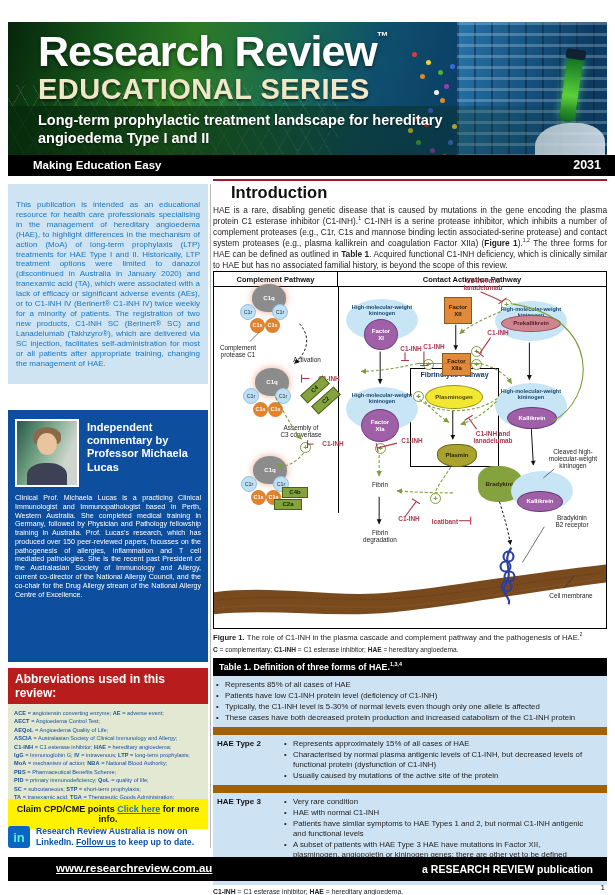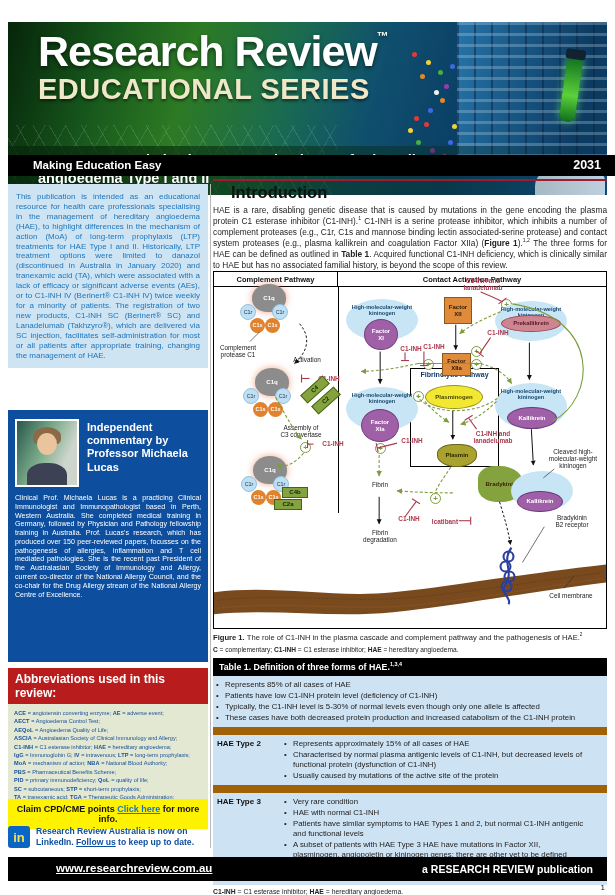--- a/index.html
+++ b/index.html
@@ -1,21 +1,21 @@
 <!DOCTYPE html>
 <html><head>
 <meta charset="utf-8">
 <style>
   html,body{margin:0;padding:0;background:#e9e9e9;}
   .page{position:relative;width:615px;height:895px;background:#fff;margin:0 auto;
         font-family:"Liberation Sans",sans-serif;overflow:hidden;}
   sup{font-size:.62em;vertical-align:super;line-height:0;}
 
   
-  .banner{position:absolute;left:8px;top:22px;width:599px;height:173px;overflow:hidden;
+  .banner{position:absolute;left:8px;top:22px;width:599px;height:133px;overflow:hidden;
     background:linear-gradient(105deg,#06250a 0%,#17571c 16%,#2d7a24 30%,#1a6b50 46%,#0f4f6e 60%,#0b3f66 74%,#0d4a78 100%);}
   .gel{position:absolute;right:0;top:0;width:150px;height:133px;
     background:linear-gradient(100deg,#2a7ab0,#0d3a60 80%);opacity:.9;}
   .gel:before{content:"";position:absolute;inset:0;
     background:repeating-linear-gradient(180deg,rgba(220,240,255,.28) 0 3px,transparent 3px 11px),
                repeating-linear-gradient(90deg,rgba(10,30,60,.5) 0 2px,transparent 2px 17px);}
   .tube{position:absolute;right:28px;top:34px;width:16px;height:66px;background:linear-gradient(#0f6d1f,#5bd13a 60%,#0f6d1f);
     border-radius:7px;transform:rotate(8deg);box-shadow:0 0 8px rgba(120,255,120,.6);}
   .tube:before{content:"";position:absolute;left:-2px;top:-7px;width:20px;height:10px;background:#123;border-radius:3px;}
   .glove{position:absolute;right:2px;bottom:-14px;width:70px;height:46px;background:#dfe9f2;border-radius:50% 40% 10% 10%;opacity:.85;}
@@ -36,40 +36,40 @@
     background:linear-gradient(90deg,rgba(6,40,12,.78),rgba(6,40,12,.40) 65%,transparent);}
   .subtitle{color:#fff;font-size:14.5px;font-weight:bold;line-height:1.25;text-shadow:0 1px 2px rgba(0,0,0,.6);}
 
   .tagbar{position:absolute;left:8px;top:155px;width:599px;height:21px;background:#000;color:#fff;padding-left:8px;}
   .tagbar .tag{position:absolute;left:25px;top:4px;font-size:11.5px;font-weight:bold;}
   .tagbar .year{position:absolute;right:14px;top:3px;font-size:12.5px;font-weight:bold;}
 
   
   .divider{position:absolute;left:210px;top:184px;width:1px;height:664px;background:#b9b9b9;}
   .sb{position:absolute;left:8px;width:200px;box-sizing:border-box;}
-  .intro-box{top:184px;background:#cfe4f3;padding:8px 8px;color:#1b75bc;font-size:8px;line-height:1.24;
+  .intro-box{top:184px;background:#cfe4f3;padding:16px 8px;color:#1b75bc;font-size:8px;line-height:1.24;
     text-align:justify;}
   .comm-box{top:410px;height:252px;background:#0d4f9e;color:#fff;padding:9px 7px;overflow:hidden;}
   .comm-head{display:flex;gap:8px;}
   .photo{width:64px;height:68px;background:#fff;padding:2px;box-sizing:border-box;flex:0 0 auto;}
   .photo-in{position:relative;width:100%;height:100%;overflow:hidden;
     background:linear-gradient(115deg,#27584a,#7fae8e 45%,#cdd5cd 75%);}
   .ph-head{position:absolute;left:20px;top:12px;width:20px;height:22px;border-radius:50%;background:#e9c49c;}
   .ph-hair{position:absolute;left:16px;top:6px;width:28px;height:18px;border-radius:50% 50% 30% 30%;background:#8a6a48;}
   .ph-torso{position:absolute;left:10px;bottom:-4px;width:40px;height:26px;border-radius:45% 45% 0 0;background:#3d4154;}
   .comm-title{font-size:11px;font-weight:bold;line-height:1.2;padding-top:2px;}
   .comm-body{margin-top:7px;font-size:7.1px;line-height:1.24;text-align:justify;}
   .abbr-box{top:668px;background:#e2e8d2;padding-bottom:7px;}
   .abbr-title{background:#b91c1c;color:#fff;font-weight:bold;font-size:12px;padding:4px 7px;margin:0 0 5px 0;}
   .abbr-body{padding:0 6px;color:#174f9c;font-size:5.6px;line-height:1.5;}
   .abbr-body b{letter-spacing:.1px;}
   .cpd-box{top:799px;background:#fef200;padding:5px 6px;text-align:center;font-size:9px;font-weight:bold;color:#111;}
   .cpd-box a{color:#1b75bc;text-decoration:underline;cursor:pointer;}
   .li-box{top:826px;display:flex;gap:6px;align-items:center;}
-  .li-icon{width:22px;height:22px;background:#0a66c2;color:#fde047;border-radius:3px;font-weight:bold;
+  .li-icon{width:22px;height:22px;background:#0a66c2;color:#5eead4;border-radius:3px;font-weight:bold;
     font-size:13px;display:flex;align-items:center;justify-content:center;flex:0 0 auto;}
   .li-text{font-size:8.6px;font-weight:bold;color:#0d4f9e;line-height:1.25;}
   .li-text a{color:#0d4f9e;text-decoration:underline;cursor:pointer;}
 
   
   .rule{position:absolute;left:213px;top:179px;width:394px;height:2px;background:#9c1c30;}
   .m-head{position:absolute;left:231px;top:183px;font-size:16.5px;font-weight:bold;color:#111;}
   .m-para{position:absolute;left:213px;top:205px;width:394px;font-size:8.3px;line-height:1.33;
     color:#222;text-align:justify;}
 

